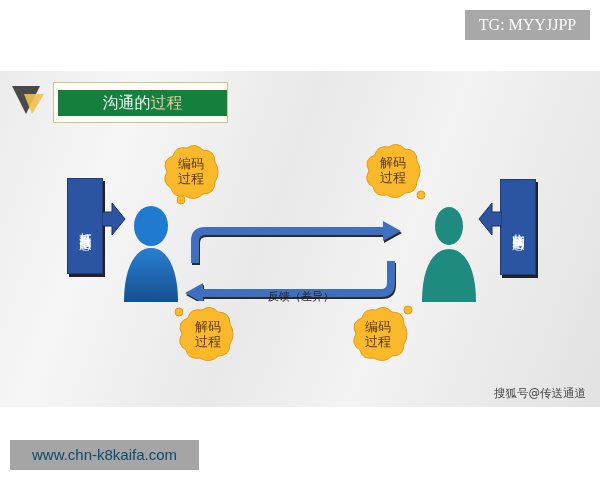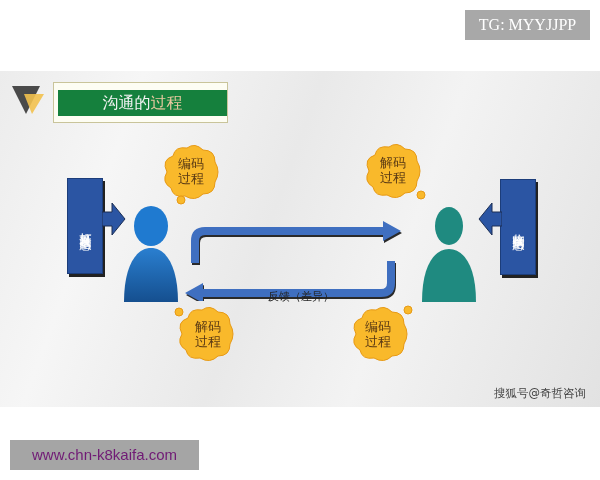--- a/index.html
+++ b/index.html
@@ -17,21 +17,21 @@
   .side-box { position:absolute; width:34px; height:94px; background:#2b55a3; border:1px solid #1c3d7a;
               box-shadow: 2px 3px 0 #222; color:#fff; font-size:12px; line-height:13px; writing-mode:vertical-rl;
               text-orientation:upright; display:flex; align-items:center; justify-content:center; letter-spacing:1px; }
   .arrow-small { position:absolute; }
   .person { position:absolute; }
   .cloud { position:absolute; width:60px; height:56px; }
   .cloud-text { position:absolute; left:0; top:0; width:100%; height:100%; display:flex; align-items:center; justify-content:center;
                 font-size:13px; line-height:15px; color:#5a3a14; text-align:center; white-space:pre-line; }
   .loop-label { position:absolute; font-size:11px; color:#222; }
   .footer-credit { position:absolute; right:14px; bottom:6px; font-size:11.5px; color:#444; }
-  .url-badge { position:absolute; left:10px; top:440px; width:189px; height:30px; background:#a5a5a5; color:#701a75;
+  .url-badge { position:absolute; left:10px; top:440px; width:189px; height:30px; background:#a5a5a5; color:#0c4a6e;
                font-family:"Liberation Sans", sans-serif; font-size:15px; line-height:30px; text-align:center; }
 </style>
 </head>
 <body>
 
 <div class="tg-badge">TG: MYYJJPP</div>
 
 <div class="slide">
 
   <svg class="logo" viewBox="0 0 32 30">
@@ -114,16 +114,16 @@
 
   <div class="cloud" style="left:352px; top:233px;">
     <svg width="64" height="62" viewBox="0 0 64 62">
       <path d="M10,14 Q12,4 24,6 Q32,0 40,8 Q52,8 52,20 Q58,30 52,40 Q52,52 40,52 Q32,60 22,54 Q10,56 8,46 Q-2,40 4,30 Q-2,18 10,14 Z" fill="#f9b92b" stroke="#e79a16" stroke-width="1"></path>
       <circle cx="56" cy="6" r="4" fill="#f9b92b" stroke="#e79a16" stroke-width="1"></circle>
     </svg>
     <div class="cloud-text" style="left:-4px; height:60px;">编码
 过程</div>
   </div>
 
-  <div class="footer-credit">搜狐号@奇哲咨询</div>
+  <div class="footer-credit">搜狐号@传送通道</div>
 </div>
 
 <div class="url-badge">www.chn-k8kaifa.com</div>
 
 </body></html>

